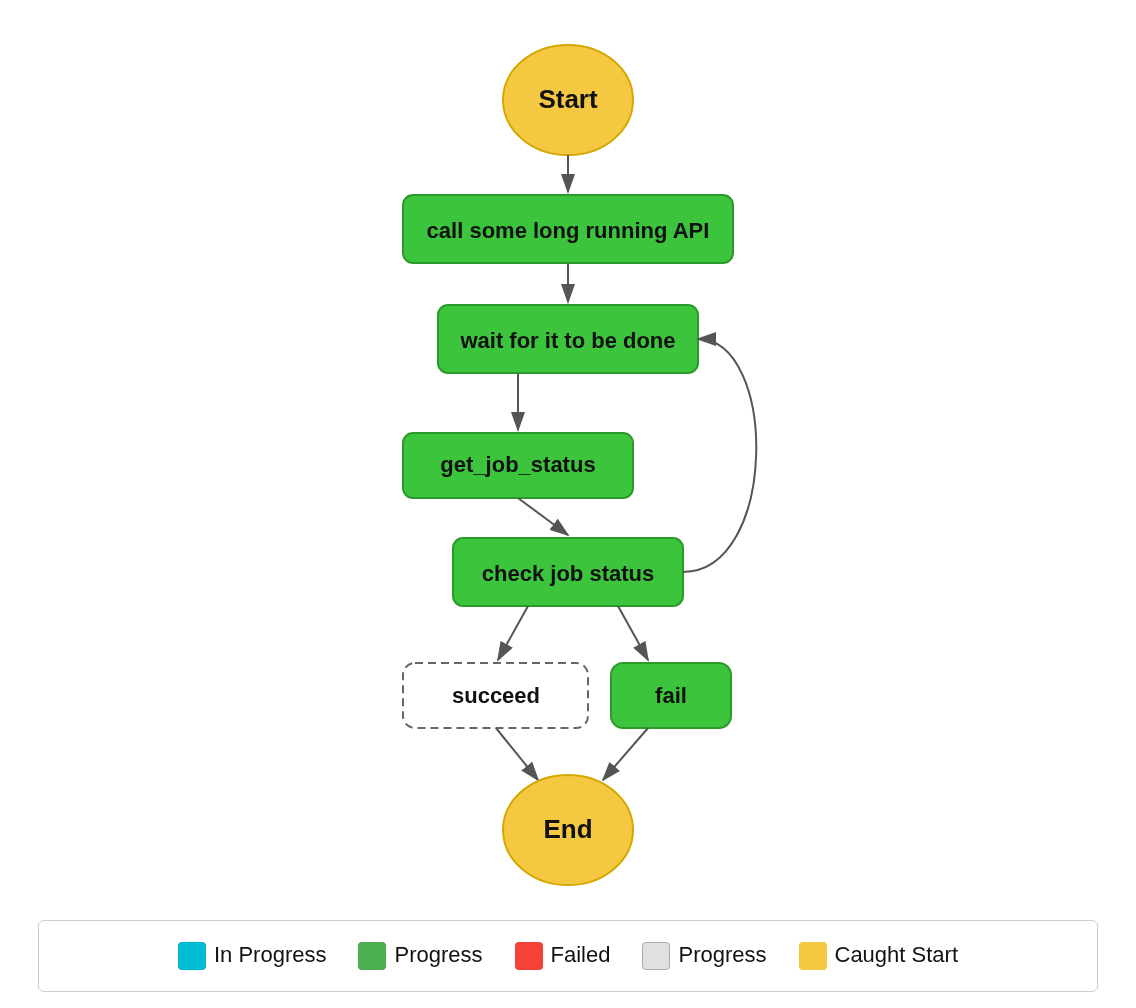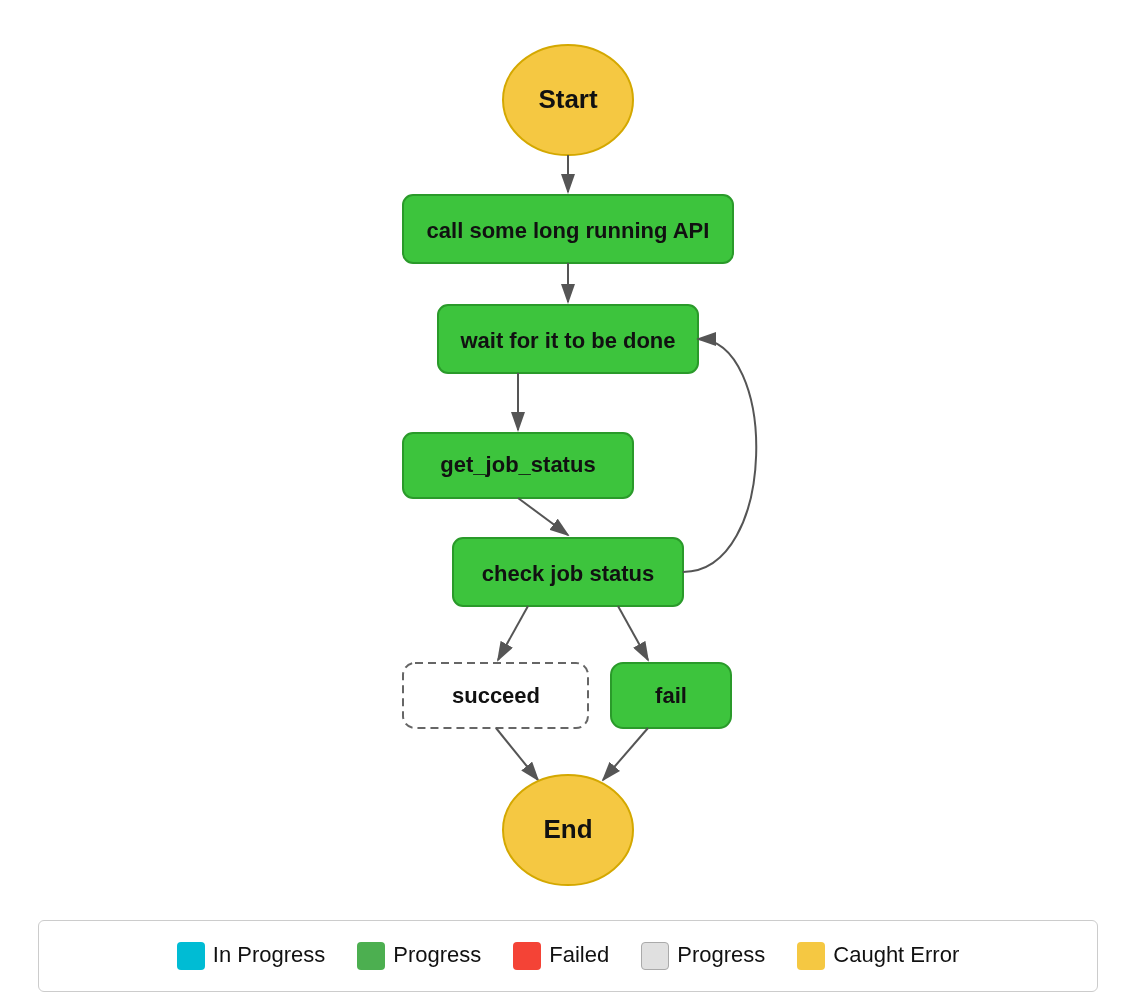--- a/index.html
+++ b/index.html
@@ -133,15 +133,15 @@
   <div class="legend-item">
     <div class="legend-swatch failed"></div>
     <span>Failed</span>
   </div>
   <div class="legend-item">
     <div class="legend-swatch cancelled"></div>
     <span>Progress</span>
   </div>
   <div class="legend-item">
     <div class="legend-swatch caught-error"></div>
-    <span>Caught Error</span>
+    <span>Caught Start</span>
   </div>
 </div>
 
 </body></html>

